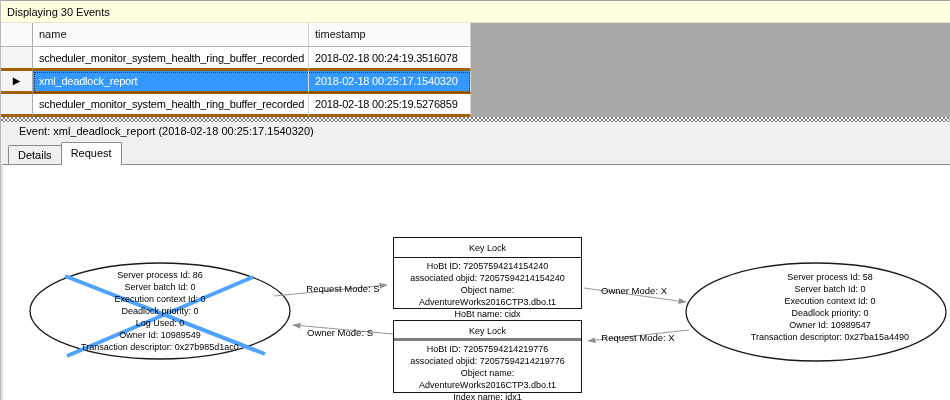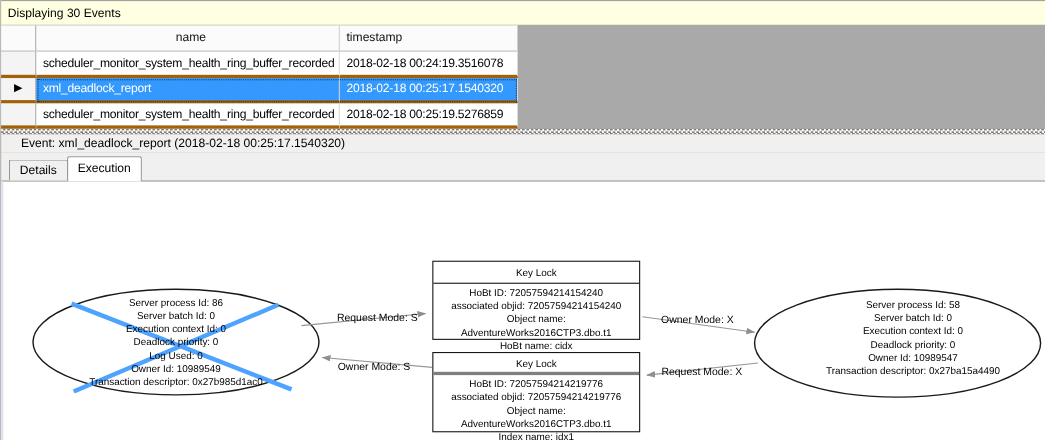--- a/index.html
+++ b/index.html
@@ -17,21 +17,21 @@
   }
 
   
   .grid { background:#A9A9A9; }
   .grid-row { display:flex; }
   .hdr-cell {
     background:#FBFBFB; border-right:1px solid #cfcfcf; border-bottom:1px solid #b7b7b7;
     height:24px; line-height:23px; padding-left:6px; color:#111;
   }
   .sel-col { width:32px; padding-left:0; text-align:center; border-right:1px solid #ababab; }
-  .name-col { width:276px;text-align:center; }
+  .name-col { width:276px; }
   .ts-col { width:162px; }
   .filler { flex:1; background:#A9A9A9; }
 
   .data-row { display:flex; height:24px; }
   .data-row.r2, .data-row.r3 { height:23px; }
   .cell {
     background:#fff; border-right:1px solid #d9d9d9; border-bottom:3px solid #a16207;
     padding-left:6px; white-space:nowrap; overflow:hidden;
     display:flex; align-items:center; letter-spacing:-0.2px;
   }
@@ -147,21 +147,21 @@
   </div>
 
   <div class="splitter"></div>
 
   <div class="event-bar">
     <span>Event: xml_deadlock_report (2018-02-18 00:25:17.1540320)</span>
   </div>
 
   <div class="tabstrip">
     <div class="tab inactive">Details</div>
-    <div class="tab active">Execution</div>
+    <div class="tab active">Request</div>
   </div>
 
   <div class="tab-pane">
 
     <svg class="graph-svg" width="948" height="235" viewBox="0 0 948 235">
       <defs>
         <marker id="arrw" markerWidth="9" markerHeight="8" refX="7.5" refY="3" orient="auto" markerUnits="userSpaceOnUse">
           <path d="M0,0 L8,3 L0,6 z" fill="#8f8f8f"></path>
         </marker>
       </defs>

